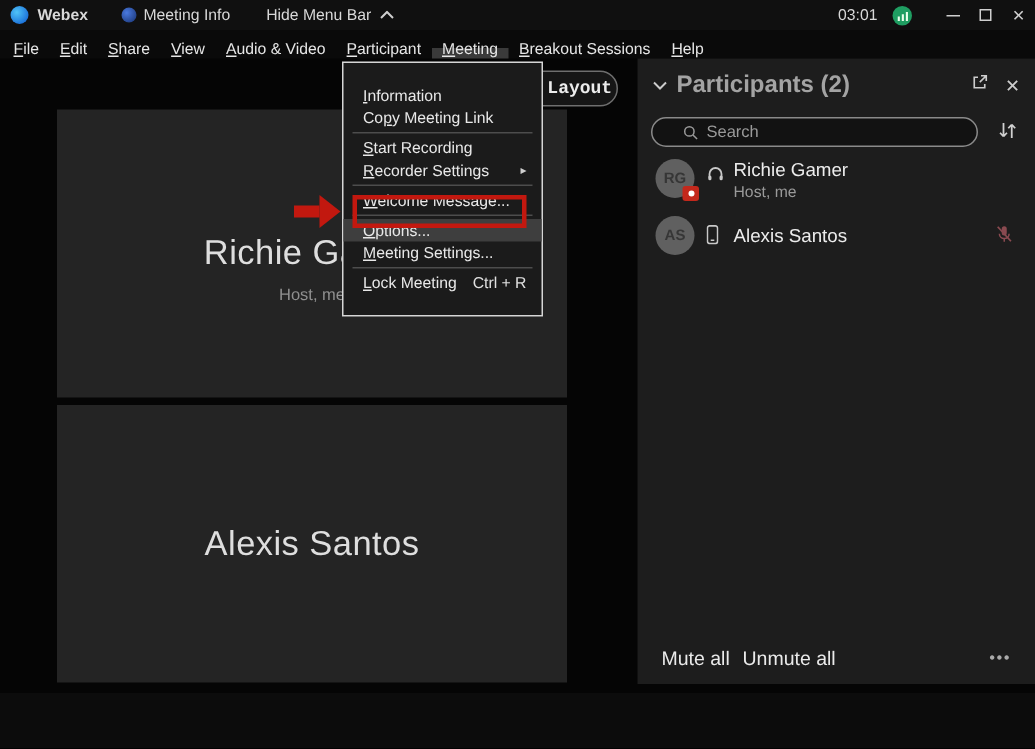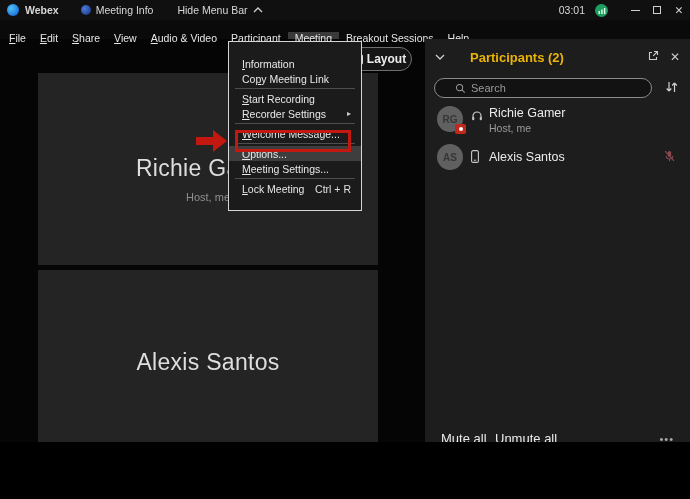--- a/index.html
+++ b/index.html
@@ -1,42 +1,42 @@
 <!DOCTYPE html>
 <html><head>
 <meta charset="utf-8">
 <style>
   * { margin:0; padding:0; box-sizing:border-box; }
   body { background:#000; font-family:"Liberation Sans", sans-serif; }
-  .screen { position:relative; width:690px; height:442px; background:#050505; overflow:hidden; color:#e8e8e8; }
+  .screen { position:relative; width:690px; height:499px; background:#050505; overflow:hidden; color:#e8e8e8; }
 
   
   .titlebar { position:absolute; left:0; top:0; width:690px; height:20px; background:#101010; display:flex; align-items:center; font-size:10.5px; color:#d8d8d8; }
   .tb-logo { width:12px; height:12px; border-radius:50%; background:radial-gradient(circle at 35% 35%, #4fc3f7, #0b57d0); margin:0 6px 0 7px; }
   .tb-app { font-weight:bold; margin-right:22px; }
   .tb-info-ic { width:10px; height:10px; border-radius:50%; background:radial-gradient(circle at 35% 35%, #4a7ae0, #16306e); margin-right:5px; }
   .tb-group { display:flex; align-items:center; margin-right:24px; cursor:default; }
   .tb-right { position:absolute; right:0; top:0; height:20px; display:flex; align-items:center;justify-content:flex-end; }
   .statusdot { width:13px; height:13px; border-radius:50%; background:#1f9e62; display:flex; align-items:center; justify-content:center; margin:0 16px 0 10px; }
   .winbtn { width:22px; height:20px; display:flex; align-items:center; justify-content:center; color:#cfcfcf; }
   .min-glyph { width:9px; height:1px; background:#cfcfcf; }
   .max-glyph { width:8px; height:8px; border:1px solid #cfcfcf; }
 
   
   .menubar { position:absolute; left:0; top:20px; width:690px; height:19px; background:#0a0a0a; display:flex; align-items:stretch; font-size:10.5px; padding-left:2px; }
-  .mi { display:flex; align-items:flex-start; padding:0 7px; color:#e6e6e6; cursor:default; white-space:nowrap;margin-top:12px; }
+  .mi { display:flex; align-items:flex-end; padding:0 7px; color:#e6e6e6; cursor:default; white-space:nowrap;margin-top:12px; }
   .mi.active { background:#3a3a3a; }
 
   
   .tile { position:absolute; left:38px; width:340px; background:#242424; display:flex; flex-direction:column; align-items:center; justify-content:center; }
   .tile1 { top:73px; height:192px; }
   .tile2 { top:270px; height:185px; }
   .tile-name { font-size:23px; color:#dedede; letter-spacing:0.3px; }
   .tile-sub { font-size:11px; color:#8f8f8f; margin-top:9px; }
-  .layout-btn { position:absolute; left:346px; top:47px; height:24px; width:66px; border:1px solid #6f6f6f; border-radius:12px; background:#161616; display:flex; align-items:center; justify-content:center; gap:4px; font-size:12px; font-weight:bold; color:#ececec; z-index:2; }
+  .layout-btn { position:absolute; left:346px; top:47px; height:24px; width:66px; border:1px solid #6f6f6f; border-radius:12px; background:#161616; display:flex; align-items:center; justify-content:center; gap:4px; font-size:12px; font-weight:bold; color:#ececec; z-index:2;font-family:Liberation Mono, monospace; }
   .grid-ic { width:11px; height:11px; border:1px solid #d8d8d8; border-radius:2px; position:relative; }
   .grid-ic::before { content:""; position:absolute; left:4.5px; top:0; width:1px; height:10px; background:#d8d8d8; }
   .grid-ic::after { content:""; position:absolute; left:0; top:4.5px; width:10px; height:1px; background:#d8d8d8; }
 
   
   .dropdown { position:absolute; left:228px; top:41px; width:134px; background:#1b1b1b; border:1px solid #d6d6d6; z-index:10; padding:14px 0; font-size:10.5px; color:#e8e8e8; }
   .ddi { height:15px; display:flex; align-items:center; padding:0 10px 0 13px; white-space:nowrap; cursor:default; }
   .ddi.hl { background:#3e3e3e; }
   .dd-sep { height:5px; display:flex; align-items:center; padding:0 6px; }
   .dd-sep::before { content:""; width:100%; height:1px; background:#4d4d4d; }
@@ -44,21 +44,21 @@
   .dd-short { margin-left:auto; color:#e0e0e0; }
 
   
   .ann-box { position:absolute; left:235px; top:130px; width:116px; height:22px; border:3px solid #c2180f; z-index:12; }
   .ann-arrow-shaft { position:absolute; left:196px; top:137px; width:17px; height:8px; background:#c2180f; z-index:12; }
   .ann-arrow-head { position:absolute; left:213px; top:130px; width:0; height:0; border-top:11px solid transparent; border-bottom:11px solid transparent; border-left:14px solid #c2180f; z-index:12; }
 
   
   .panel { position:absolute; left:425px; top:39px; width:265px; height:417px; background:#1d1d1d; }
   .panel-header { position:absolute; left:0; top:8px; width:100%; height:20px; display:flex; align-items:center; }
-  .panel-title { font-size:13px; font-weight:bold; color:#eab308; margin-left:25px; }
+  .panel-title { font-size:16px; font-weight:bold; color:#a3a3a3; margin-left:6px; }
   .ph-chevron { margin-left:10px; display:flex; }
   .ph-icons { position:absolute; right:10px; top:0; display:flex; gap:11px; align-items:center; height:20px; }
   .search-pill { position:absolute; left:9px; top:39px; width:218px; height:20px; border:1px solid #8a8a8a; border-radius:10px; background:#121212; display:flex; align-items:center; padding:0 20px; gap:5px; }
   .search-pill input { flex:1; background:transparent; border:none; outline:none; color:#cccccc; font-size:11px; font-family:"Liberation Sans",sans-serif; }
   .search-pill input::placeholder { color:#9a9a9a; }
   .sort-btn { position:absolute; left:240px; top:41px; }
   .prow { position:absolute; left:0; width:100%; }
   .avatar { position:absolute; left:12px; width:26px; height:26px; border-radius:50%; background:#606060; color:#363636; font-size:10px; font-weight:bold; display:flex; align-items:center; justify-content:center; }
   .av-badge { position:absolute; right:-3px; bottom:-2px; width:11px; height:10px; background:#c3281c; border-radius:2px; display:flex; align-items:center; justify-content:center; }
   .av-badge::before { content:""; width:4px; height:4px; border-radius:50%; background:#fff; }

